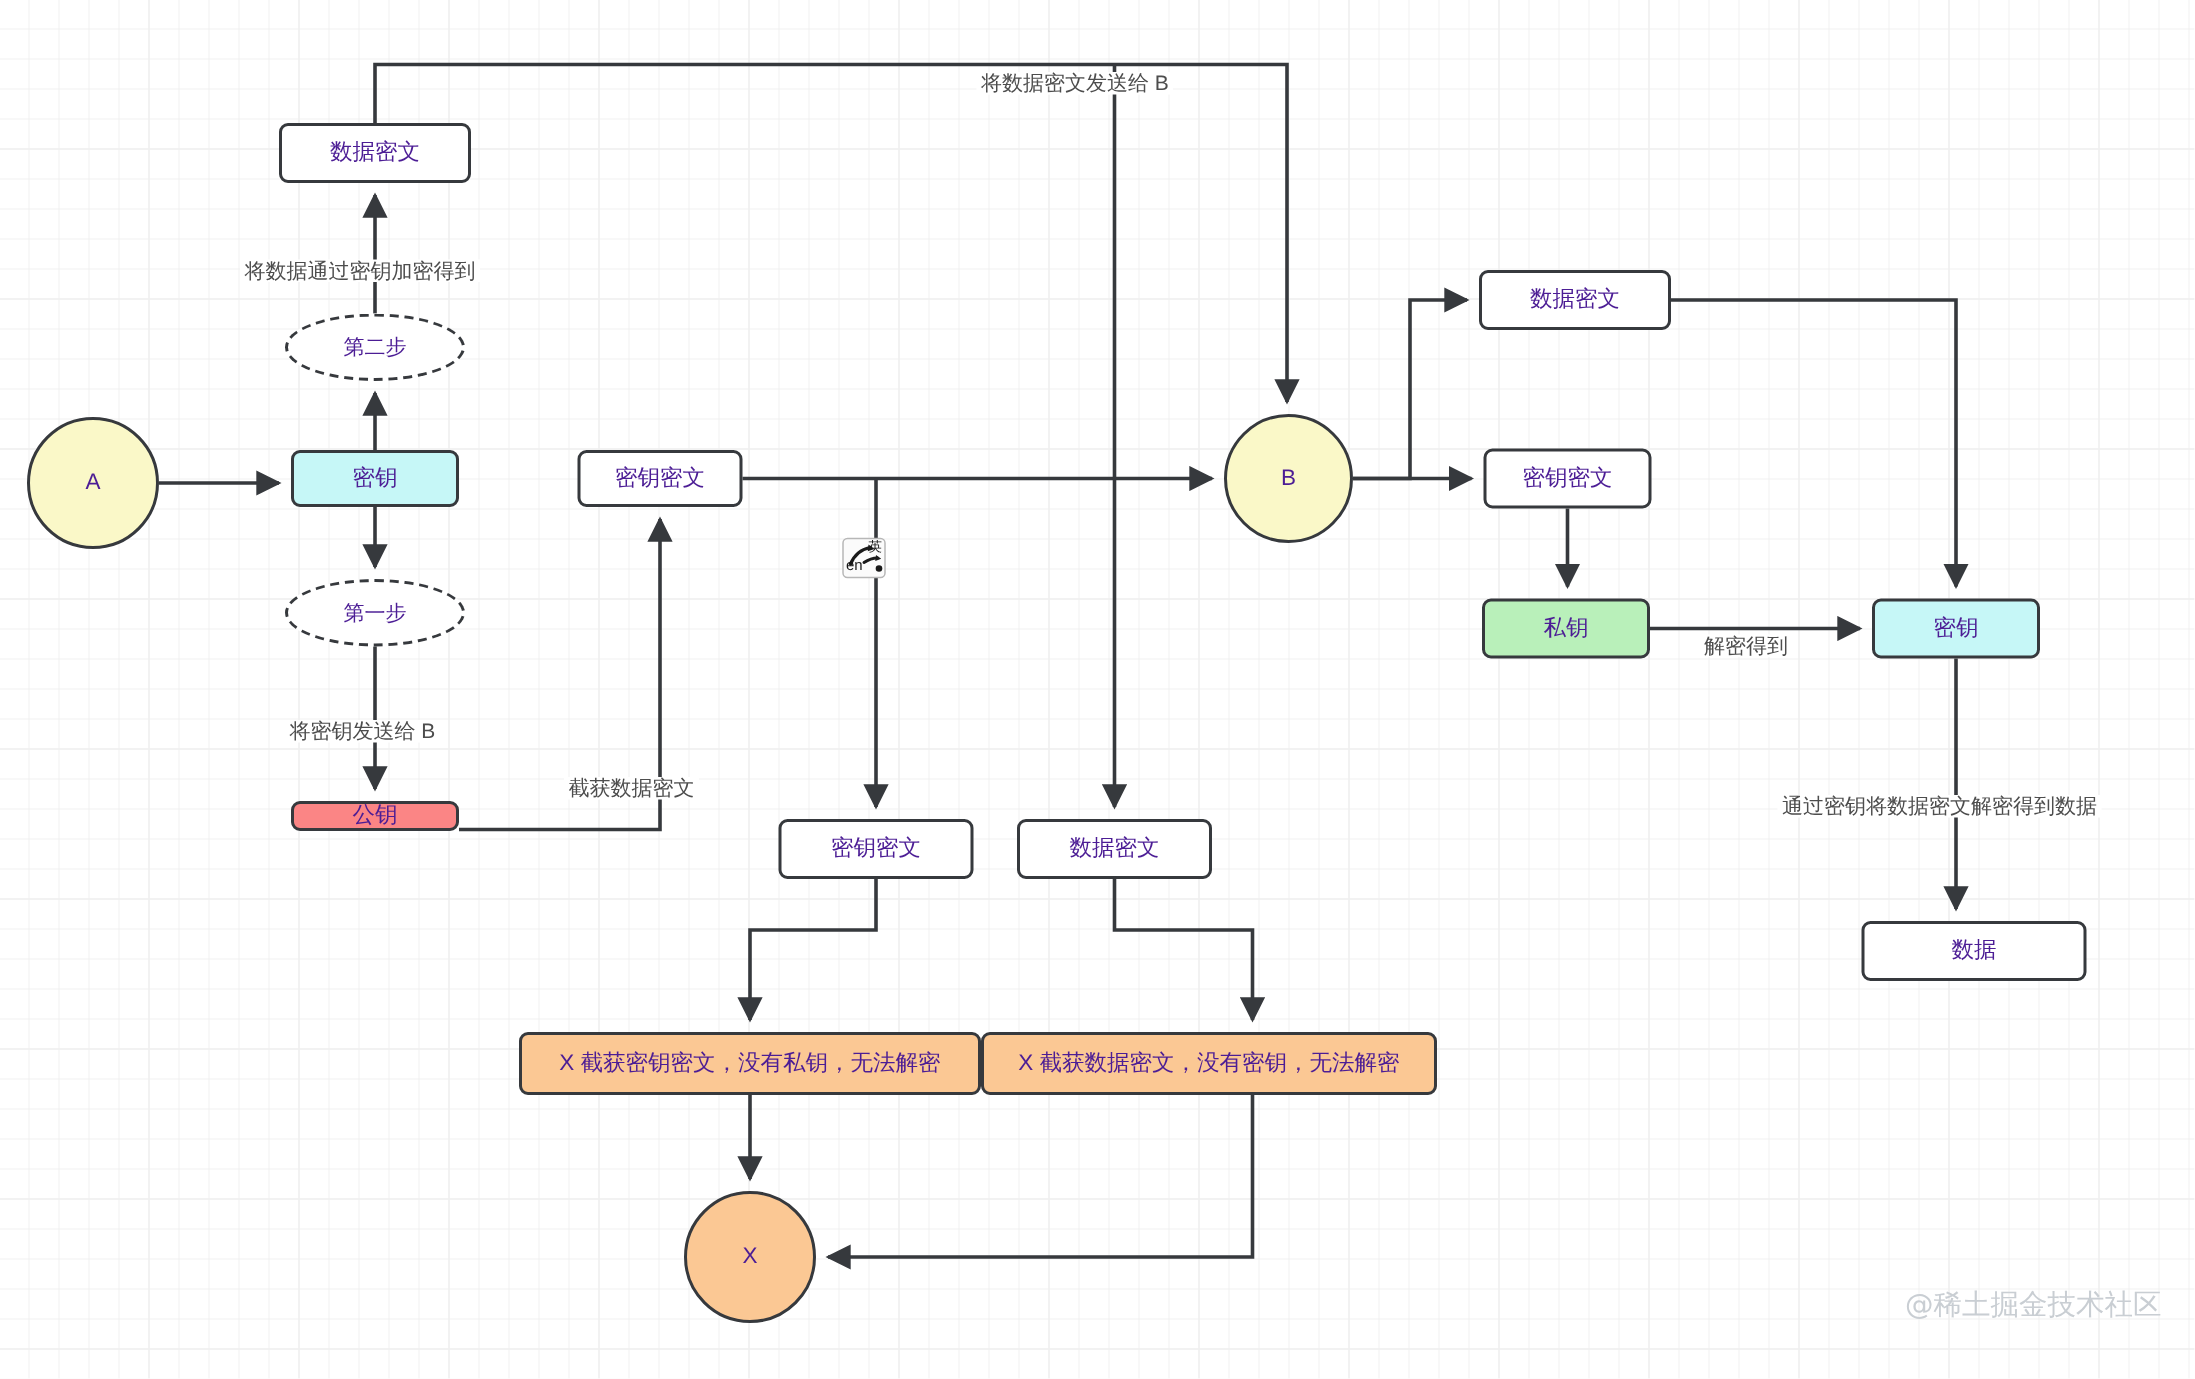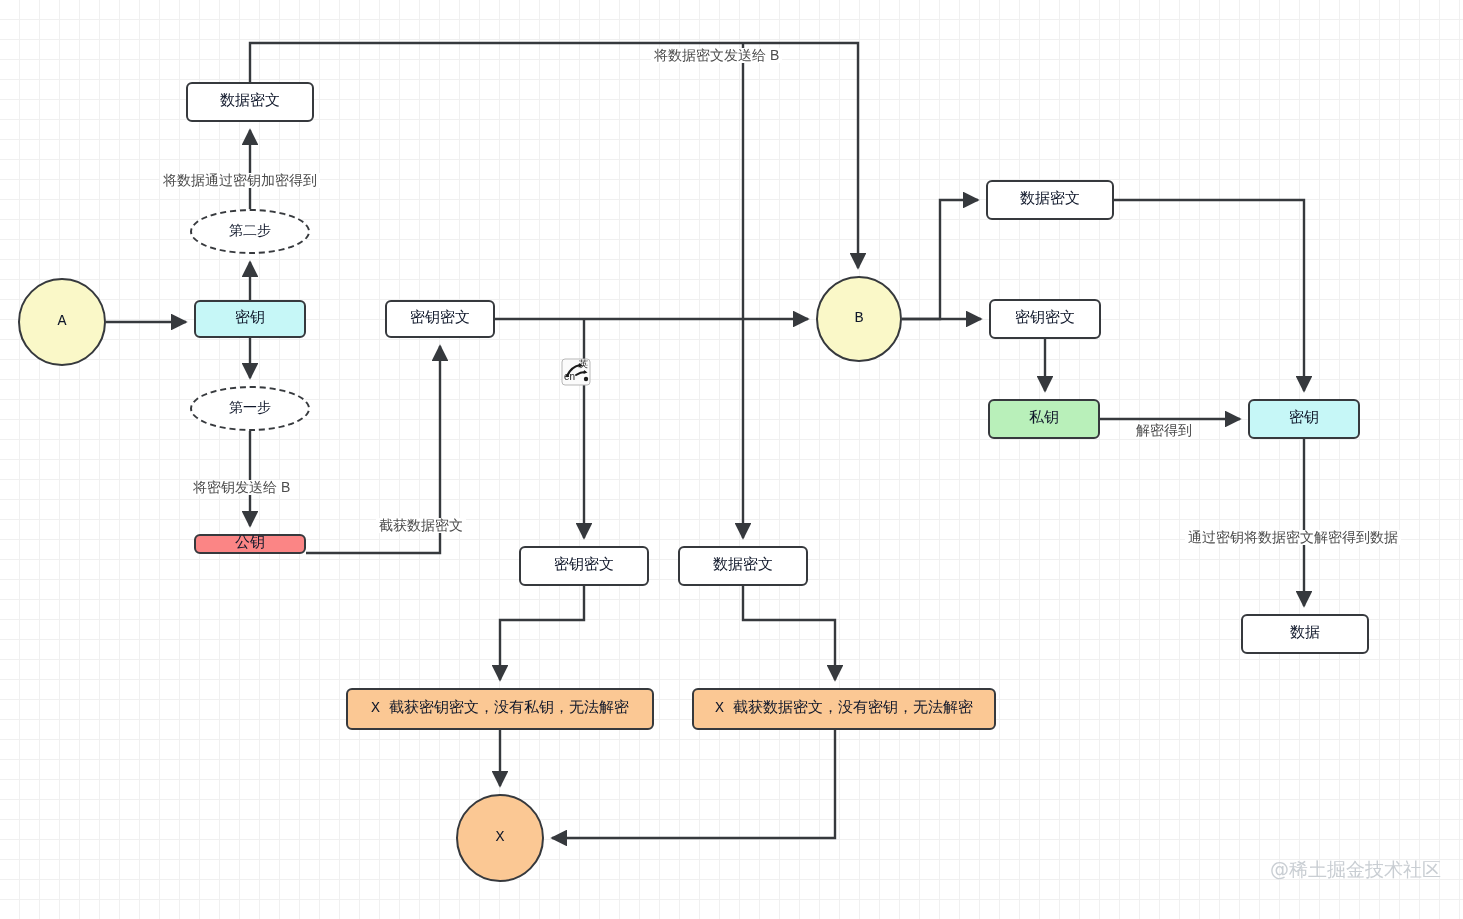--- a/index.html
+++ b/index.html
@@ -29,27 +29,26 @@
     width: 1463px;
     height: 919px;
   }
   .node {
     position: absolute;
     box-sizing: border-box;
     display: flex;
     align-items: center;
     justify-content: center;
     font-size: 15px;
-    color: #0f172a;
+    color: #4c1d95;
     border: 2px solid #36393d;
     z-index: 3;
     text-align: center;
     line-height: 1.2;
     white-space: nowrap;
-    font-family: Liberation Mono, monospace;
   }
   .node.rect {
     border-radius: 6px;
     background: #ffffff;
   }
   .node.circle {
     border-radius: 50%;
   }
   .node.ellipse {
     border-radius: 50%;
@@ -177,27 +176,27 @@
       </div>
       <div class="node rect" style="left: 989px; top: 299px; width: 112px; height: 40px; background: rgb(255, 255, 255);">
         <span>密钥密文</span>
       </div>
       <div class="node rect" style="left: 988px; top: 399px; width: 112px; height: 40px; background: rgb(185, 240, 186); text-align: right;">
         <span>私钥</span>
       </div>
       <div class="node rect" style="left: 1248px; top: 399px; width: 112px; height: 40px; background: rgb(198, 247, 247);">
         <span>密钥</span>
       </div>
-      <div class="node rect" style="left: 1241px; top: 614px; width: 128px; height: 40px; background: rgb(255, 255, 255);">
+      <div class="node rect" style="left: 1241px; top: 614px; width: 150px; height: 40px; background: rgb(255, 255, 255);">
         <span>数据</span>
       </div>
       <div class="node rect" style="left: 346px; top: 688px; width: 308px; height: 42px; background: rgb(251, 200, 148);">
         <span>X 截获密钥密文，没有私钥，无法解密</span>
       </div>
-      <div class="node rect" style="left: 692px; top: 688px; width: 304px; height: 42px; background: rgb(251, 200, 148);">
+      <div class="node rect" style="left: 654px; top: 688px; width: 304px; height: 42px; background: rgb(251, 200, 148);">
         <span>X 截获数据密文，没有密钥，无法解密</span>
       </div>
       <div class="node circle" style="left: 456px; top: 794px; width: 88px; height: 88px; background: rgb(251, 200, 148);">
         <span>X</span>
       </div>
     </div>
 
   <div id="label-layer">
       <div class="edge-label" style="left: 651px; top: 36px;">将数据密文发送给 B</div>
       <div class="edge-label" style="left: 160px; top: 161px;">将数据通过密钥加密得到</div>

